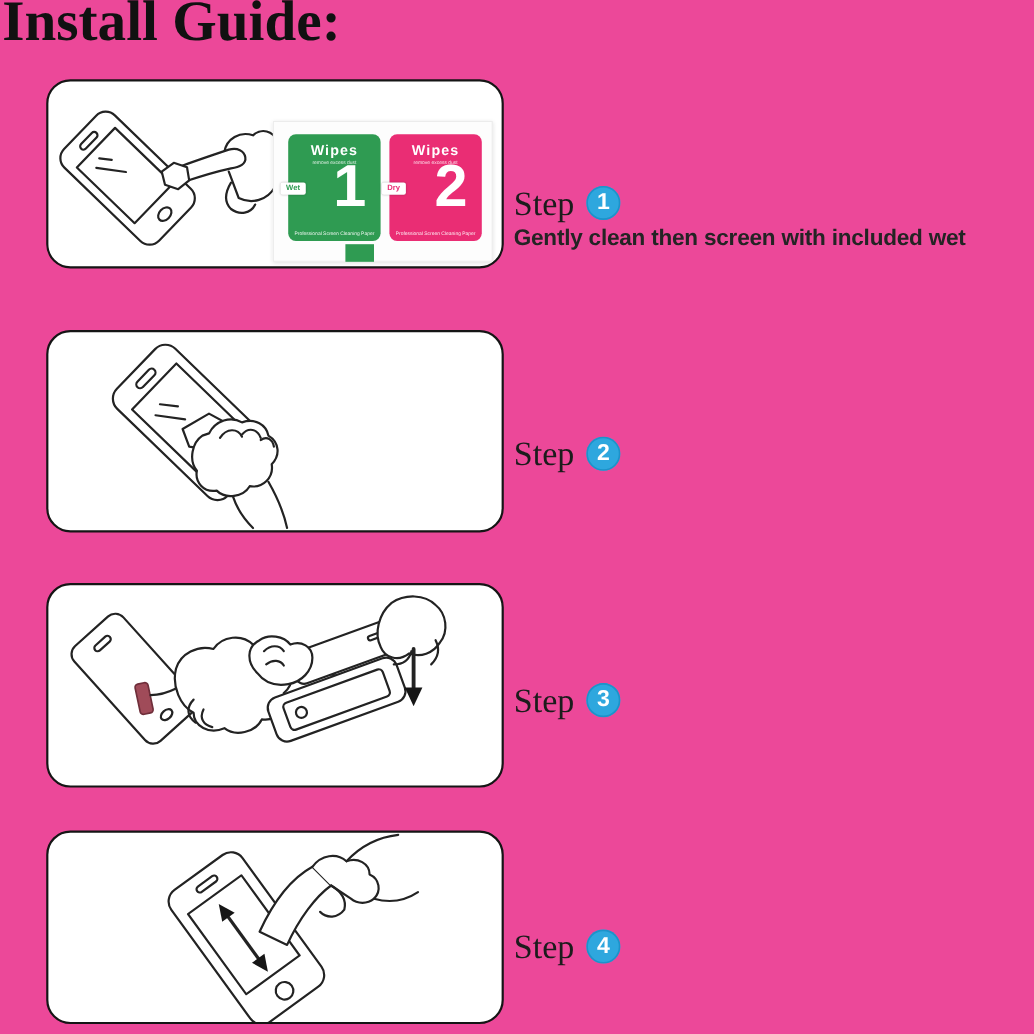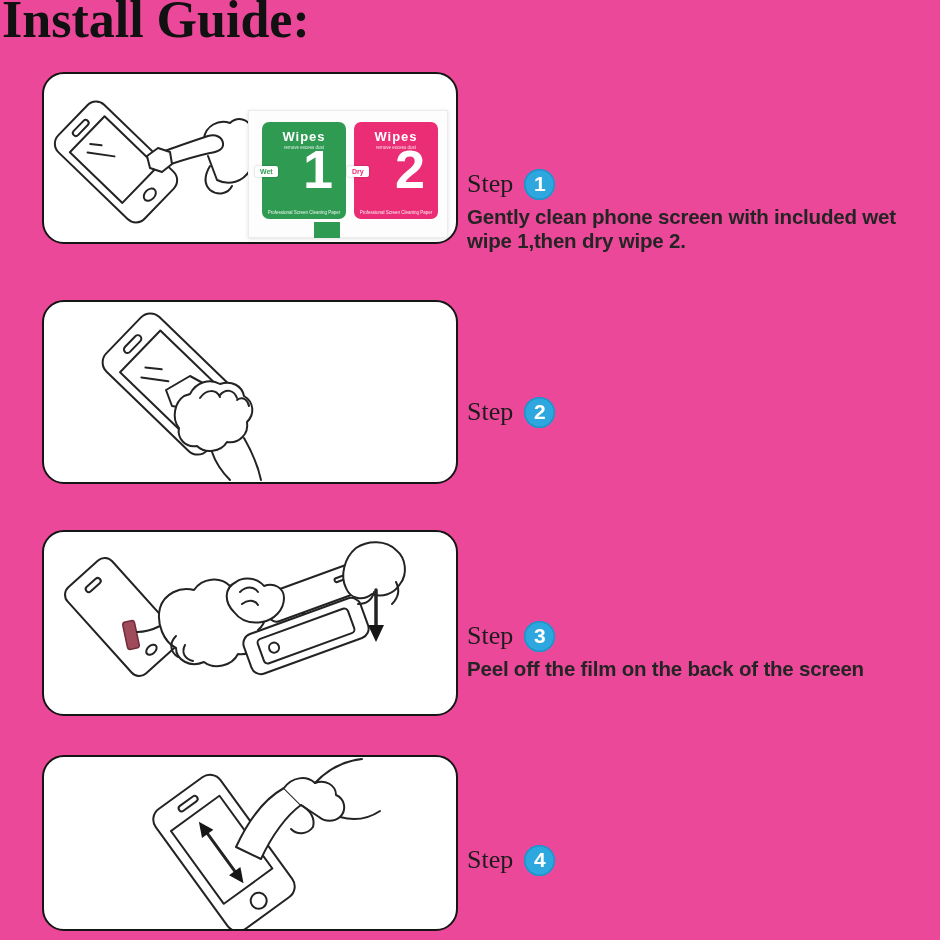--- a/index.html
+++ b/index.html
@@ -32,21 +32,21 @@
   .packet-tab{position:absolute;left:-7px;top:44px;background:#fff;font-size:7px;font-weight:bold;
               padding:2px 5px;border-radius:2px;box-shadow:0 0 2px rgba(0,0,0,.3);}
   .green .packet-tab{color:#2f9b52;}
   .pink .packet-tab{color:#ea2d74;}
   .packet-footer{position:absolute;bottom:4px;width:100%;text-align:center;font-size:4.5px;opacity:.9;}
   .wipes-accent{position:absolute;left:66px;bottom:0;width:26px;height:16px;background:#2f9b52;}
   
   .step{position:absolute;left:467px;width:470px;}
   #step1{top:164px;} #step2{top:392px;} #step3{top:616px;} #step4{top:840px;}
   .step-heading{height:40px;display:flex;align-items:center;}
-  .step-word{font-family:"Liberation Serif",serif;font-size:26px;color:#1c1c1c;line-height:1;}
+  .step-word{font-family:"Liberation Serif",serif;font-size:31px;color:#1c1c1c;line-height:1;}
   .step-badge{display:inline-flex;align-items:center;justify-content:center;width:31px;height:31px;
               border-radius:50%;background:#2ea7de;color:#fff;font-weight:bold;font-size:21px;
               margin-left:11px;box-shadow:inset 0 0 0 1.5px #1d92c9;}
   .step-lines{margin-top:1px;font-weight:bold;font-size:20.5px;line-height:23.5px;
               letter-spacing:-0.2px;color:#242424;white-space:nowrap;}
 </style>
 </head>
 <body>
 
 <div class="page">
@@ -163,39 +163,37 @@
       <path class="ln" d="M296,60 C310,64 324,62 336,54"></path>
     </svg>
   </div>
 
   <div class="step" id="step1">
     <div class="step-heading">
       <span class="step-word">Step</span>
       <span class="step-badge">1</span>
     </div>
     <div class="step-lines">
-      <div>Gently clean phone screen with included wet</div>
-      <div>wipe 1,then dry wipe 2.</div>
+      <div>Gently clean then screen with included wet</div>
     </div>
   </div>
 
   <div class="step" id="step2">
     <div class="step-heading">
       <span class="step-word">Step</span>
       <span class="step-badge">2</span>
     </div>
   </div>
 
   <div class="step" id="step3">
     <div class="step-heading">
       <span class="step-word">Step</span>
       <span class="step-badge">3</span>
     </div>
     <div class="step-lines">
-      <div>Peel off the film on the back of the screen</div>
     </div>
   </div>
 
   <div class="step" id="step4">
     <div class="step-heading">
       <span class="step-word">Step</span>
       <span class="step-badge">4</span>
     </div>
   </div>
 

